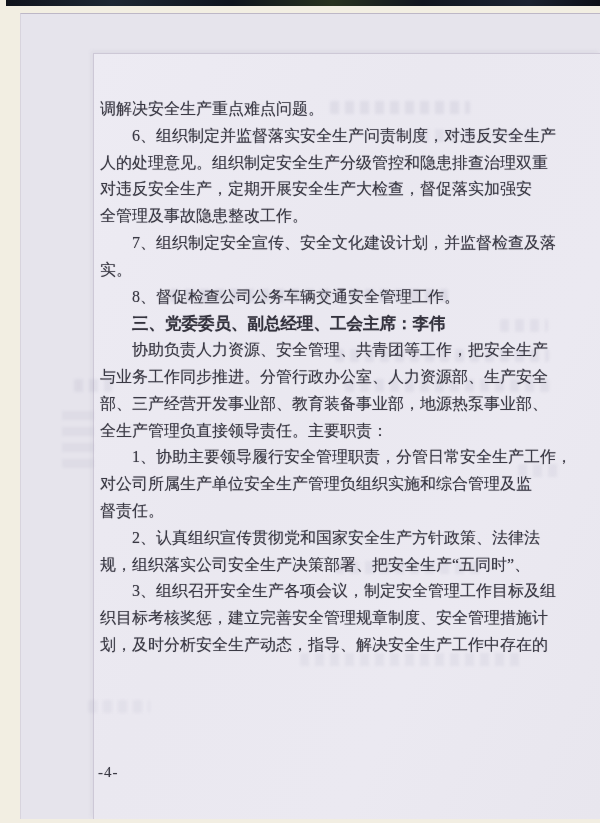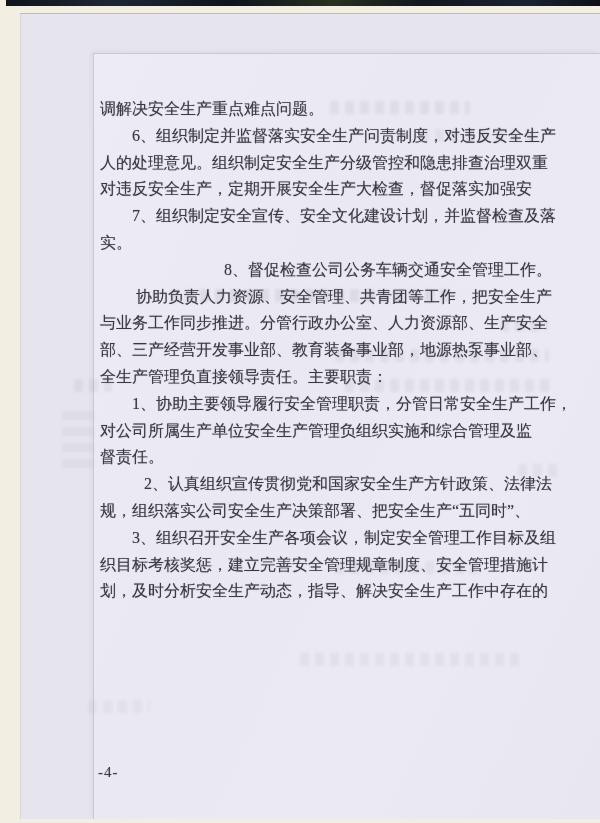--- a/index.html
+++ b/index.html
@@ -24,21 +24,21 @@
     border-top:1px solid #cdc8d6;
     border-left:1px solid #cdc8d6;
     box-shadow:-2px -2px 4px rgba(120,115,140,0.08);
   }
   .content {
     position:absolute; left:100px; top:96px; width:452px;
     font-size:16px; line-height:26.8px; color:#3a3944;
     text-shadow:0 0 1px rgba(58,57,68,0.45);
   }
   .line { white-space:nowrap; height:26.8px; }
-  .line.indent { padding-left:32px;text-align:right; }
+  .line.indent { padding-left:32px; }
   .line.bold {
     font-family:"Liberation Sans","DejaVu Sans",sans-serif;
     font-weight:700; font-size:16.5px; color:#34333e;
   }
   .page-number {
     position:absolute; left:98px; top:764px;
     font-size:15px; letter-spacing:1px; color:#3a3944;
     text-shadow:0 0 1px rgba(58,57,68,0.45);
   }
   
@@ -83,23 +83,25 @@
 <div class="bleed b9"></div>
 <div class="bleed b10"></div>
 <div class="bleed b11"></div>
 <div class="bleed b12"></div>
 
 <div class="content" id="content">
     <div class="line">调解决安全生产重点难点问题。</div>
     <div class="line indent">6、组织制定并监督落实安全生产问责制度，对违反安全生产</div>
     <div class="line">人的处理意见。组织制定安全生产分级管控和隐患排查治理双重</div>
     <div class="line">对违反安全生产，定期开展安全生产大检查，督促落实加强安</div>
+    <div class="line">全管理及事故隐患整改工作。</div>
     <div class="line indent">7、组织制定安全宣传、安全文化建设计划，并监督检查及落</div>
     <div class="line">实。</div>
     <div class="line indent">8、督促检查公司公务车辆交通安全管理工作。</div>
+    <div class="line bold indent">三、党委委员、副总经理、工会主席：李伟</div>
     <div class="line indent">协助负责人力资源、安全管理、共青团等工作，把安全生产</div>
     <div class="line">与业务工作同步推进。分管行政办公室、人力资源部、生产安全</div>
     <div class="line">部、三产经营开发事业部、教育装备事业部，地源热泵事业部、</div>
     <div class="line">全生产管理负直接领导责任。主要职责：</div>
     <div class="line indent">1、协助主要领导履行安全管理职责，分管日常安全生产工作，</div>
     <div class="line">对公司所属生产单位安全生产管理负组织实施和综合管理及监</div>
     <div class="line">督责任。</div>
     <div class="line indent">2、认真组织宣传贯彻党和国家安全生产方针政策、法律法</div>
     <div class="line">规，组织落实公司安全生产决策部署、把安全生产“五同时”、</div>
     <div class="line indent">3、组织召开安全生产各项会议，制定安全管理工作目标及组</div>

